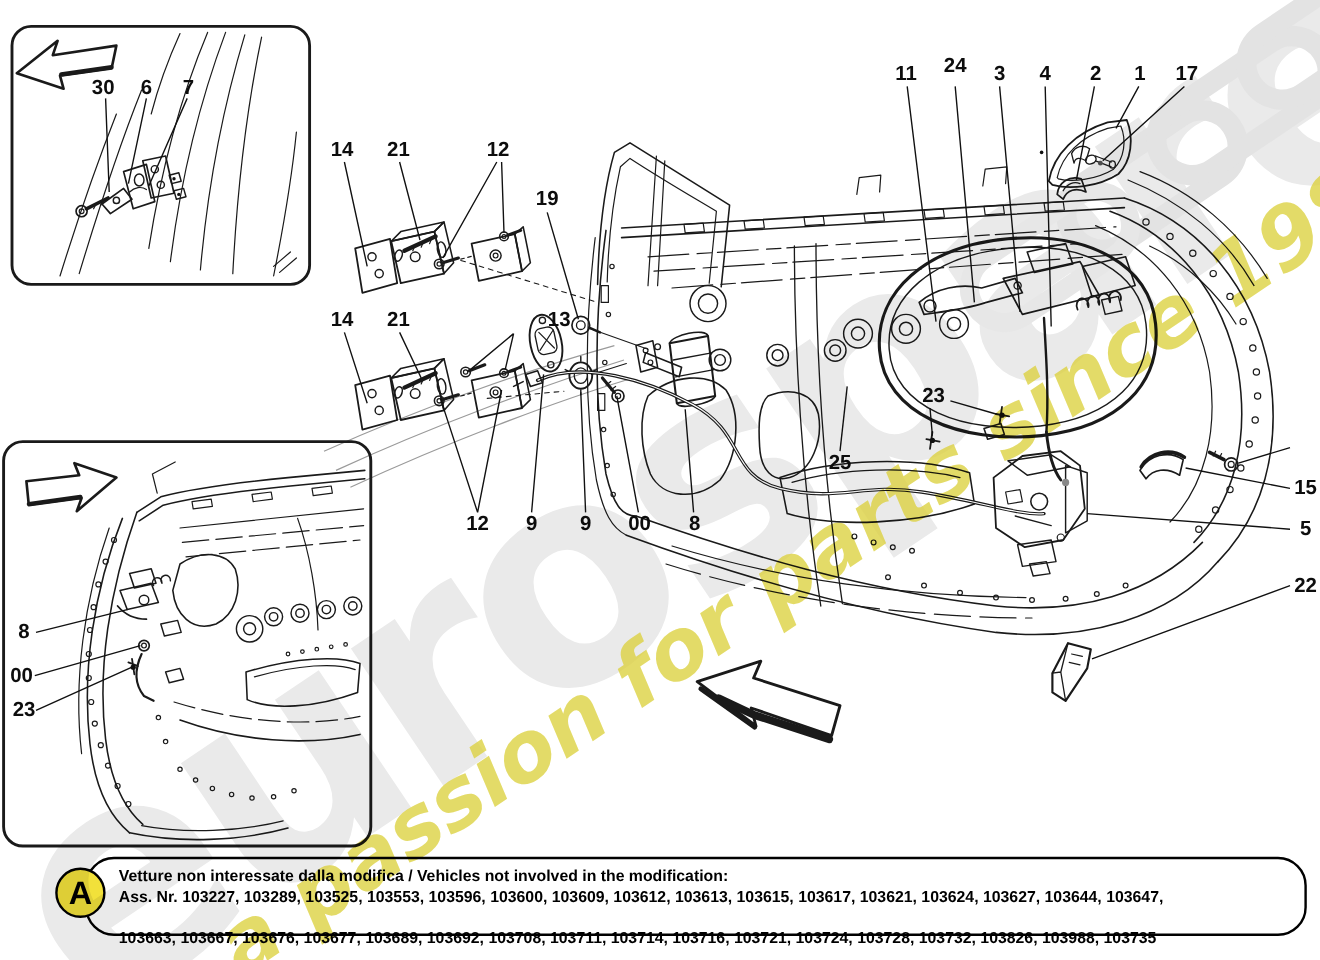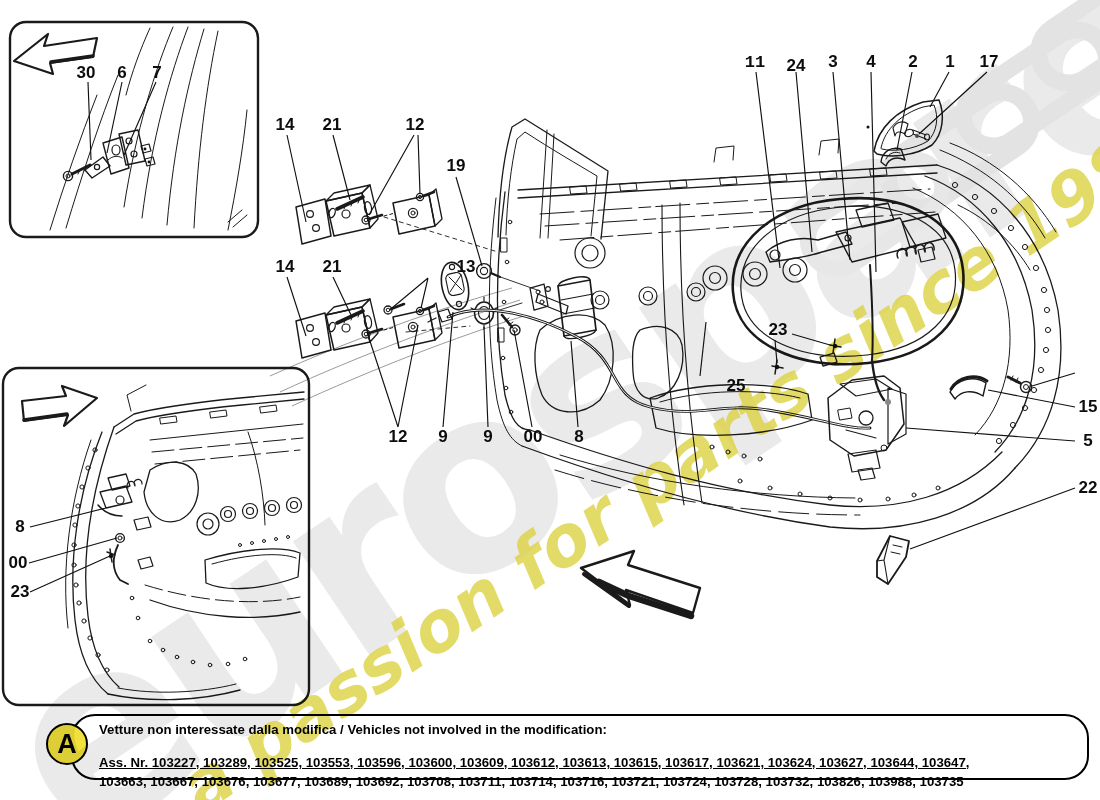--- a/index.html
+++ b/index.html
@@ -10,21 +10,21 @@
   .part-label{position:absolute;transform:translate(-50%,-50%);font:bold 17px "Liberation Sans",sans-serif;
               color:#0d0d0d;white-space:nowrap;cursor:pointer;}
   #note-box{position:absolute;left:71px;top:714px;width:1018px;height:66px;border:2.5px solid #000;
             border-radius:24px;background:#fff;z-index:2;box-sizing:border-box;}
   #note-badge{position:absolute;left:46px;top:723px;width:42px;height:42px;border:2.5px solid #000;
               border-radius:50%;background:#f2e13a;z-index:3;display:flex;align-items:center;
               justify-content:center;font:bold 27px "Liberation Sans",sans-serif;color:#000;box-sizing:border-box;}
   .note-line{position:absolute;left:26px;right:8px;font:bold 13.2px "Liberation Sans",sans-serif;
              color:#000;white-space:nowrap;}
   #note-l1{top:6px;}
-  #note-l2{top:39px;text-decoration:underline;}
+  #note-l2{top:24px;}
   #note-l3{top:58px;}
   #watermark{position:absolute;left:0;top:0;width:1100px;height:800px;z-index:4;
              pointer-events:none;mix-blend-mode:multiply;overflow:hidden;}
   #wm-brand{position:absolute;left:30px;top:780px;transform:rotate(-34deg);transform-origin:0 0;
             font:bold 252px "DejaVu Sans",sans-serif;letter-spacing:-10px;color:#eaeaea;
             white-space:nowrap;line-height:0;}
   #wm-tagline{position:absolute;left:188px;top:795px;transform:rotate(-34deg);transform-origin:0 0;
               font:italic bold 70px "DejaVu Sans",sans-serif;color:#ddd243;opacity:.8;
               white-space:nowrap;line-height:0;}
   svg .ln{stroke:#1a1a1a;stroke-width:1.3;fill:none;stroke-linejoin:round;stroke-linecap:round;}
@@ -416,29 +416,29 @@
       <div class="part-label" style="left: 86px; top: 73px;">30</div>
       <div class="part-label" style="left: 122px; top: 73px;">6</div>
       <div class="part-label" style="left: 157px; top: 73px;">7</div>
       <div class="part-label" style="left: 285px; top: 125px;">14</div>
       <div class="part-label" style="left: 332px; top: 125px;">21</div>
       <div class="part-label" style="left: 415px; top: 125px;">12</div>
       <div class="part-label" style="left: 456px; top: 166px;">19</div>
       <div class="part-label" style="left: 285px; top: 267px;">14</div>
       <div class="part-label" style="left: 332px; top: 267px;">21</div>
       <div class="part-label" style="left: 430px; top: 267px; margin-left: 36px;">13</div>
-      <div class="part-label" style="left: 755px; top: 62px; font-family: Liberation Mono, monospace;">11</div>
-      <div class="part-label" style="left: 796px; top: 66px;">24</div>
+      <div class="part-label" style="left: 755px; top: 62px;">11</div>
+      <div class="part-label" style="left: 796px; top: 55px;">24</div>
       <div class="part-label" style="left: 833px; top: 62px;">3</div>
       <div class="part-label" style="left: 871px; top: 62px;">4</div>
       <div class="part-label" style="left: 913px; top: 62px;">2</div>
       <div class="part-label" style="left: 950px; top: 62px;">1</div>
       <div class="part-label" style="left: 989px; top: 62px;">17</div>
       <div class="part-label" style="left: 778px; top: 330px;">23</div>
-      <div class="part-label" style="left: 700px; top: 386px; margin-left: 36px;">25</div>
+      <div class="part-label" style="left: 700px; top: 386px;">25</div>
       <div class="part-label" style="left: 398px; top: 437px;">12</div>
       <div class="part-label" style="left: 443px; top: 437px;">9</div>
       <div class="part-label" style="left: 488px; top: 437px;">9</div>
       <div class="part-label" style="left: 533px; top: 437px;">00</div>
       <div class="part-label" style="left: 579px; top: 437px;">8</div>
       <div class="part-label" style="left: 1134px; top: 373px;">18</div>
       <div class="part-label" style="left: 1088px; top: 407px;">15</div>
       <div class="part-label" style="left: 1088px; top: 441px;">5</div>
       <div class="part-label" style="left: 1088px; top: 488px;">22</div>
       <div class="part-label" style="left: 20px; top: 527px;">8</div>

